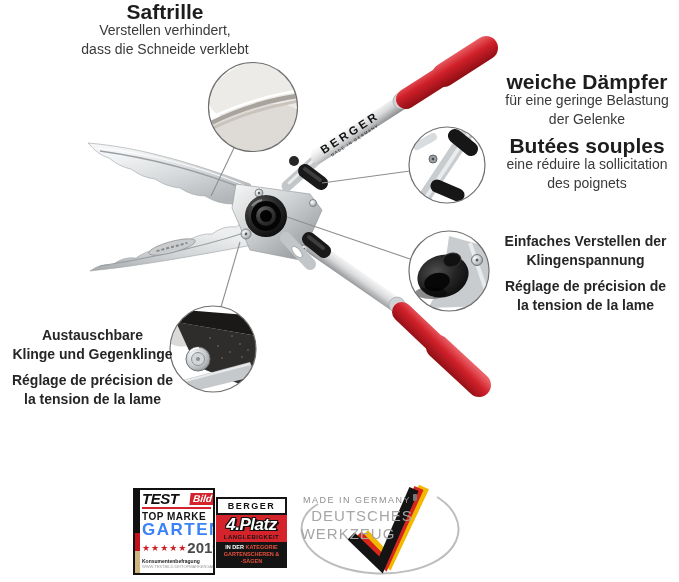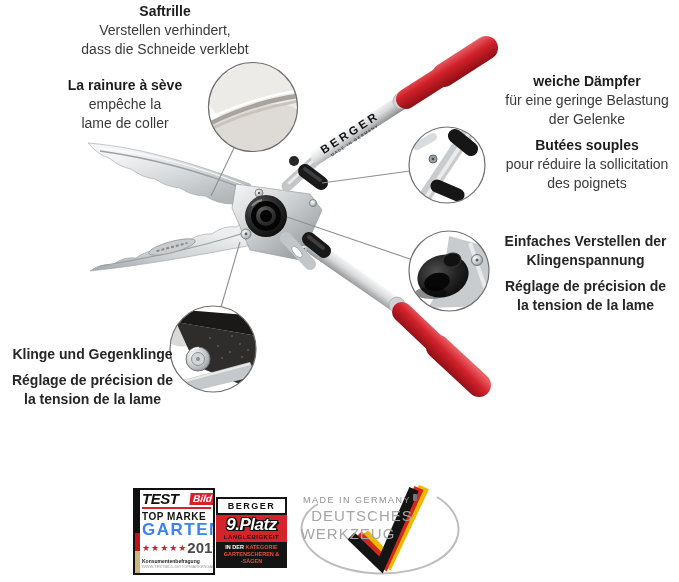--- a/index.html
+++ b/index.html
@@ -1,20 +1,20 @@
 <!DOCTYPE html>
 <html><head>
 <meta charset="utf-8">
 <style>
   html,body{margin:0;padding:0;background:#fff;}
   .stage{position:relative;width:679px;height:582px;background:#fff;overflow:hidden;
          font-family:"Liberation Sans",sans-serif;}
   svg{position:absolute;left:0;top:0;}
   .note{position:absolute;text-align:center;color:#3a3a3a;font-size:14px;line-height:19px;}
-  .note .nh{display:block;font-weight:bold;color:#1d1d1d;font-size:14px;}
+  .note .nh{display:block;font-weight:bold;color:#1d1d1d;font-size:21px;}
   .note .gap{display:block;height:7px;}
   .bold-note{font-weight:bold;color:#262626;}
   
   .testbadge{position:absolute;left:133px;top:488px;width:82px;height:87px;display:flex;
              border:2px solid #101010;background:#fff;box-sizing:border-box;}
   .tb-flag{width:5px;background:linear-gradient(#101010 0 52%,#c1121c 52% 74%,#cdb67e 74% 100%);}
   .tb-main{flex:1;padding:2px 2px 0;overflow:hidden;}
   .tb-row1{display:flex;align-items:center;gap:12px;border-bottom:2px solid #d5232b;padding-bottom:1px;}
   .tb-test{font-style:italic;font-weight:900;font-size:15px;line-height:14px;letter-spacing:-0.5px;color:#101010;}
   .tb-bild{background:#d5232b;color:#fff;font-style:italic;font-weight:900;font-size:10px;
@@ -263,46 +263,41 @@
       <text x="348" y="539" text-anchor="middle" font-family="Liberation Sans, sans-serif" font-size="15" letter-spacing="1" fill="#a6a6a6">WERKZEUG</text>
     </g>
   </svg>
 
   <div class="note" style="left:40px;top:2px;width:250px;">
     <span class="nh">Saftrille</span>
     <span>Verstellen verhindert,</span><br>
     <span>dass die Schneide verklebt</span>
   </div>
 
-  <div class="note" style="left:20px;top:76px;width:210px;">
-    <span class="nh">La rainure à sève</span>
-    <span>empêche la</span><br>
-    <span>lame de coller</span>
-  </div>
 
   <div class="note" style="left:495px;top:72px;width:184px;">
     <span class="nh">weiche Dämpfer</span>
     <span>für eine geringe Belastung</span><br>
     <span>der Gelenke</span>
     <span class="gap"></span>
     <span class="nh">Butées souples</span>
-    <span>pour réduire la sollicitation</span><br>
+    <span>eine réduire la sollicitation</span><br>
     <span>des poignets</span>
   </div>
 
   <div class="note bold-note" style="left:492px;top:232px;width:187px;">
     <span>Einfaches Verstellen der</span><br>
     <span>Klingenspannung</span>
     <span class="gap"></span>
     <span>Réglage de précision de</span><br>
     <span>la tension de la lame</span>
   </div>
 
   <div class="note bold-note" style="left:0px;top:326px;width:185px;">
-    <br>
+    <span>Austauschbare</span><br>
     <span>Klinge und Gegenklinge</span>
     <span class="gap"></span>
     <span>Réglage de précision de</span><br>
     <span>la tension de la lame</span>
   </div>
 
   <div class="testbadge">
     <div class="tb-flag"></div>
     <div class="tb-main">
       <div class="tb-row1">
@@ -316,21 +311,21 @@
         <span class="tb-year">2019</span>
       </div>
       <div class="tb-survey">Konsumentenbefragung</div>
       <div class="tb-url">WWW.TESTBILD.DE/TOPMARKENGARTEN</div>
     </div>
   </div>
 
   <div class="platzbadge">
     <div class="pb-head">BERGER</div>
     <div class="pb-red">
-      <div class="pb-rank">9.Platz</div>
+      <div class="pb-rank">4.Platz</div>
       <div class="pb-attr">LANGLEBIGKEIT</div>
     </div>
     <div class="pb-black">
       <span>IN DER</span>
       <span class="red">KATEGORIE</span><br>
       <span class="red">GARTENSCHEREN &amp;</span><br>
       <span class="red">-SÄGEN</span>
     </div>
   </div>
 

